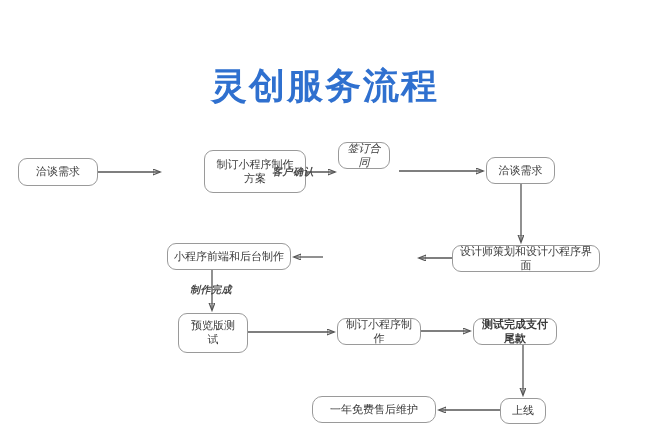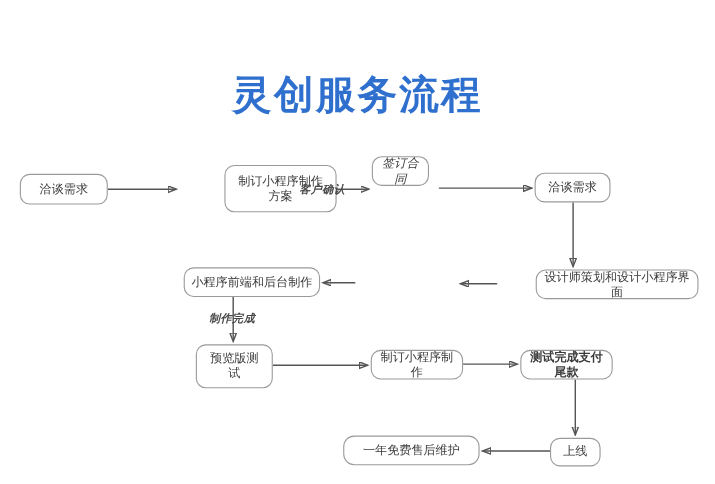--- a/index.html
+++ b/index.html
@@ -103,21 +103,21 @@
     <line x1="523" y1="345" x2="523" y2="395" marker-end="url(#ah)"></line>
 
     <line x1="500" y1="410" x2="439" y2="410" marker-end="url(#ah)"></line>
   </svg>
 
   <div class="node" style="left:18px;  top:158px; width:80px;  height:28px;">洽谈需求</div>
   <div class="node" style="left:163px; top:150px; width:102px; height:43px;margin-left:41px;">制订小程序制作
 方案</div>
   <div class="node" style="left:338px; top:142px; width:52px;  height:27px;font-style:italic;">签订合同</div>
   <div class="node" style="left:486px; top:157px; width:69px;  height:27px;">洽谈需求</div>
-  <div class="node" style="left:452px; top:245px; width:148px; height:27px;margin-left:35px;">设计师策划和设计小程序界面</div>
+  <div class="node" style="left:452px; top:245px; width:148px; height:27px;">设计师策划和设计小程序界面</div>
   <div class="node" style="left:178px; top:313px; width:70px;  height:40px;">预览版测
 试</div>
   <div class="node" style="left:167px; top:243px; width:124px; height:27px;">小程序前端和后台制作</div>
   <div class="node" style="left:337px; top:318px; width:84px;  height:27px;">制订小程序制作</div>
   <div class="node" style="left:473px; top:318px; width:84px; height:27px;font-weight:bold;">测试完成支付尾款</div>
   <div class="node" style="left:500px; top:398px; width:46px;  height:26px;">上线</div>
   <div class="node" style="left:312px; top:396px; width:124px; height:27px;border-radius:10px;">一年免费售后维护</div>
 
   <div class="edge-label" style="left:272px; top:165px;">客户确认</div>
   <div class="edge-label" style="left:190px; top:283px;text-align:center;">制作完成</div>

